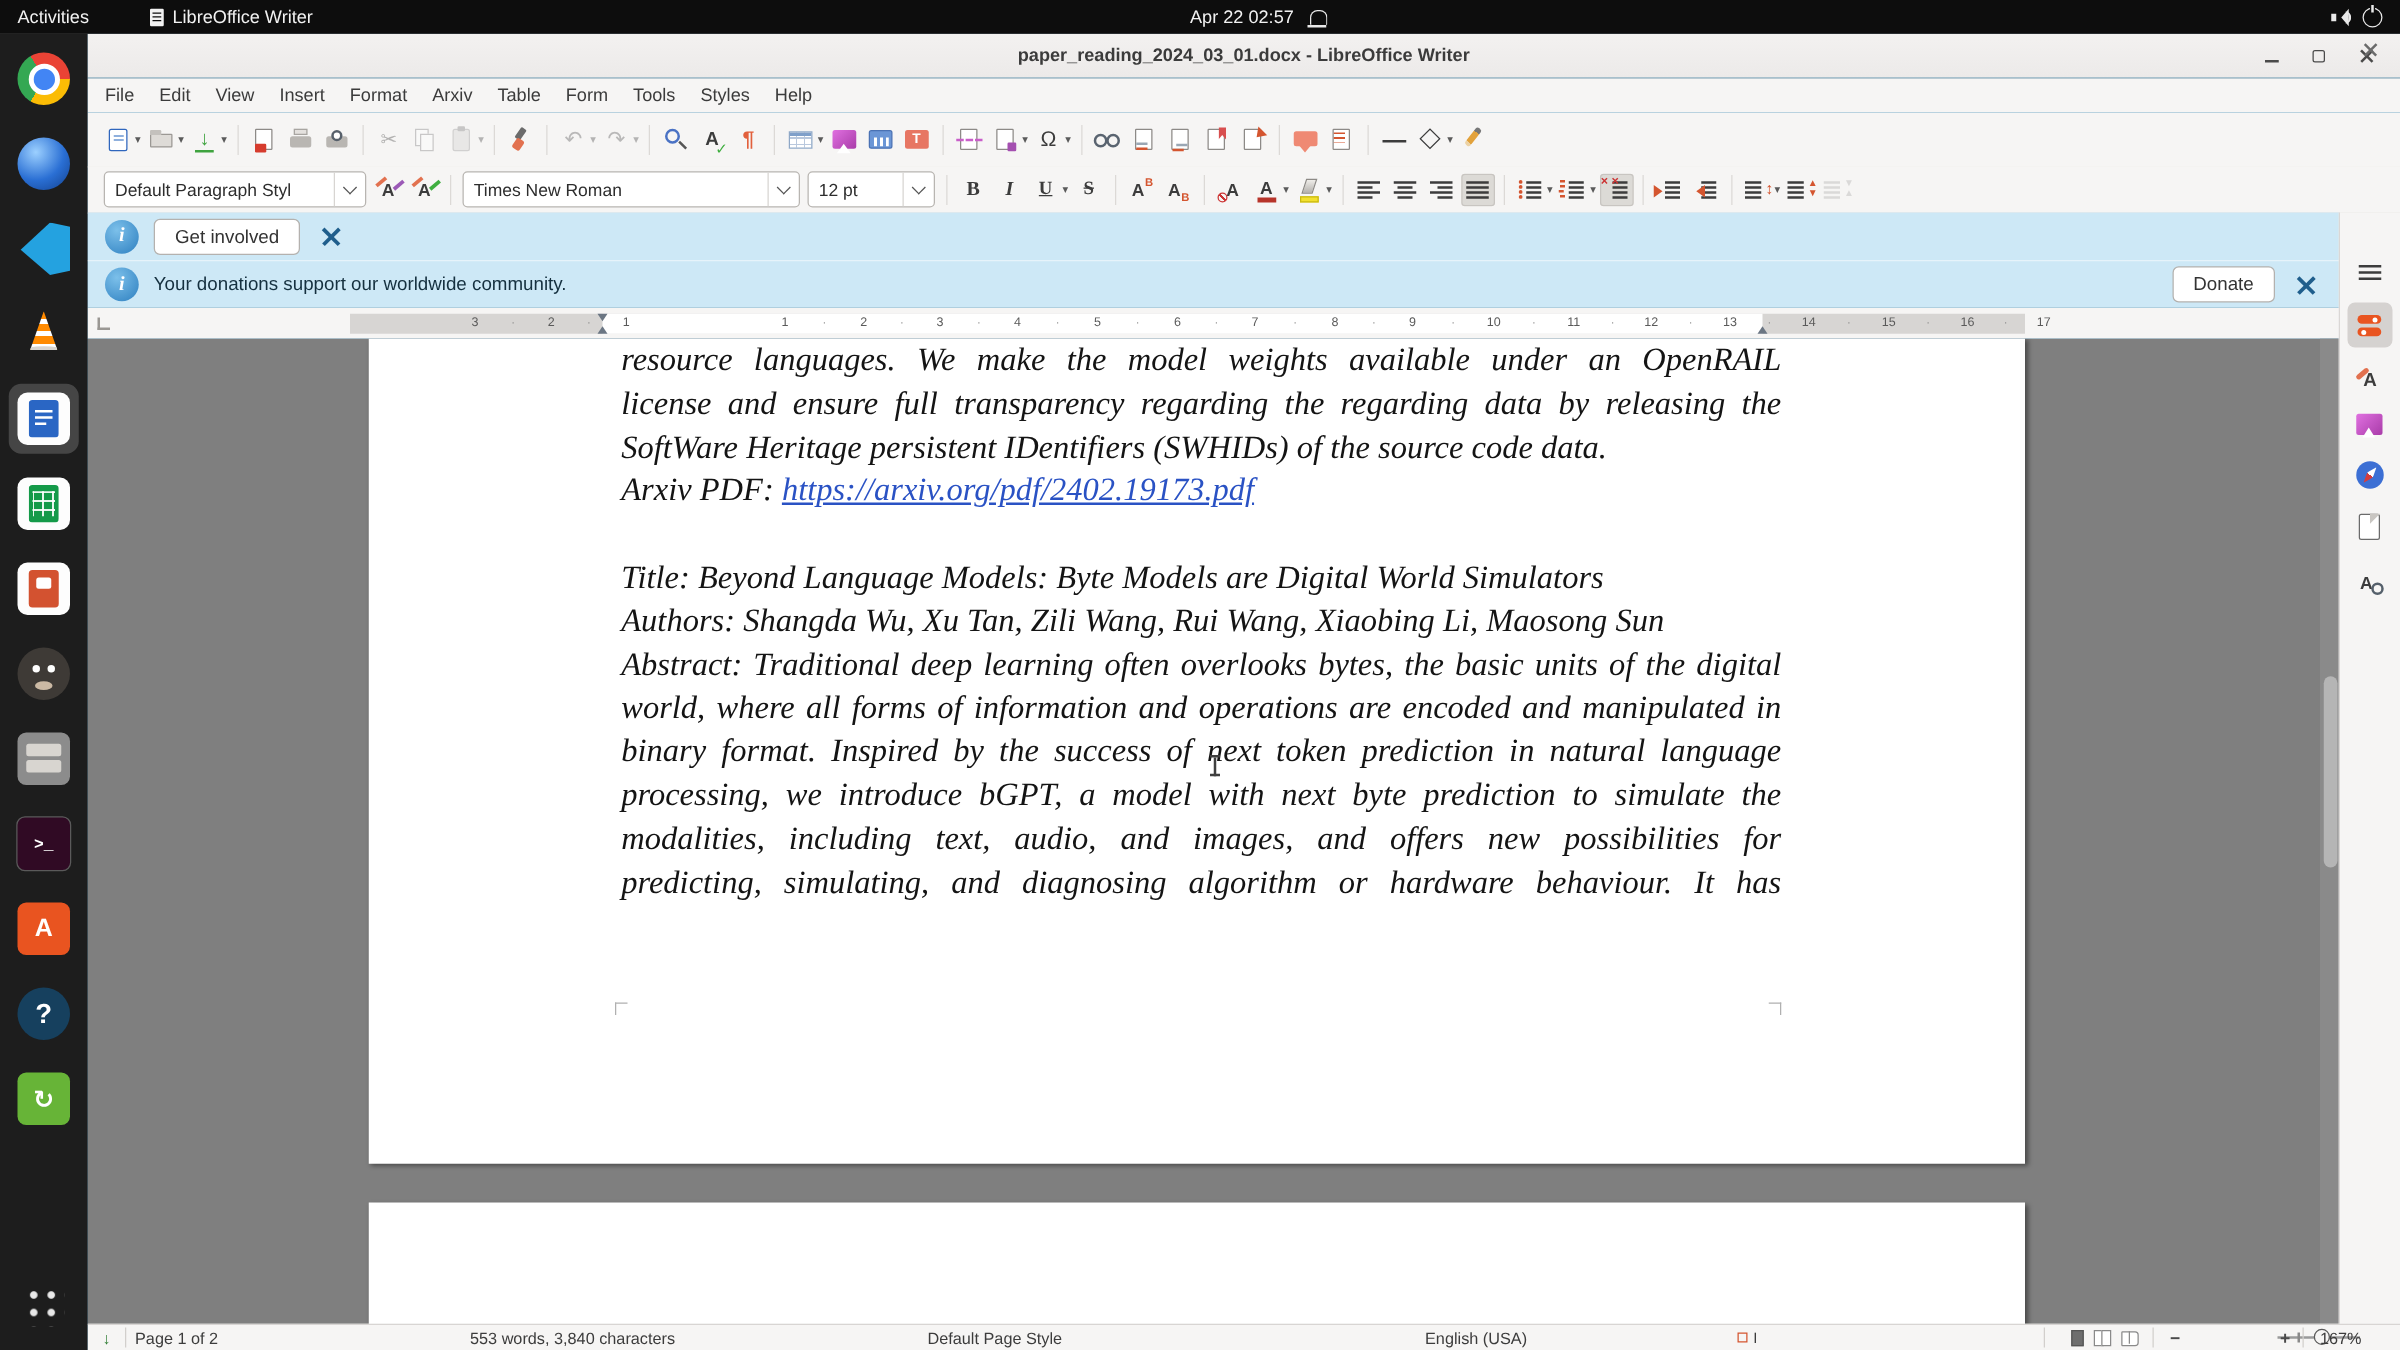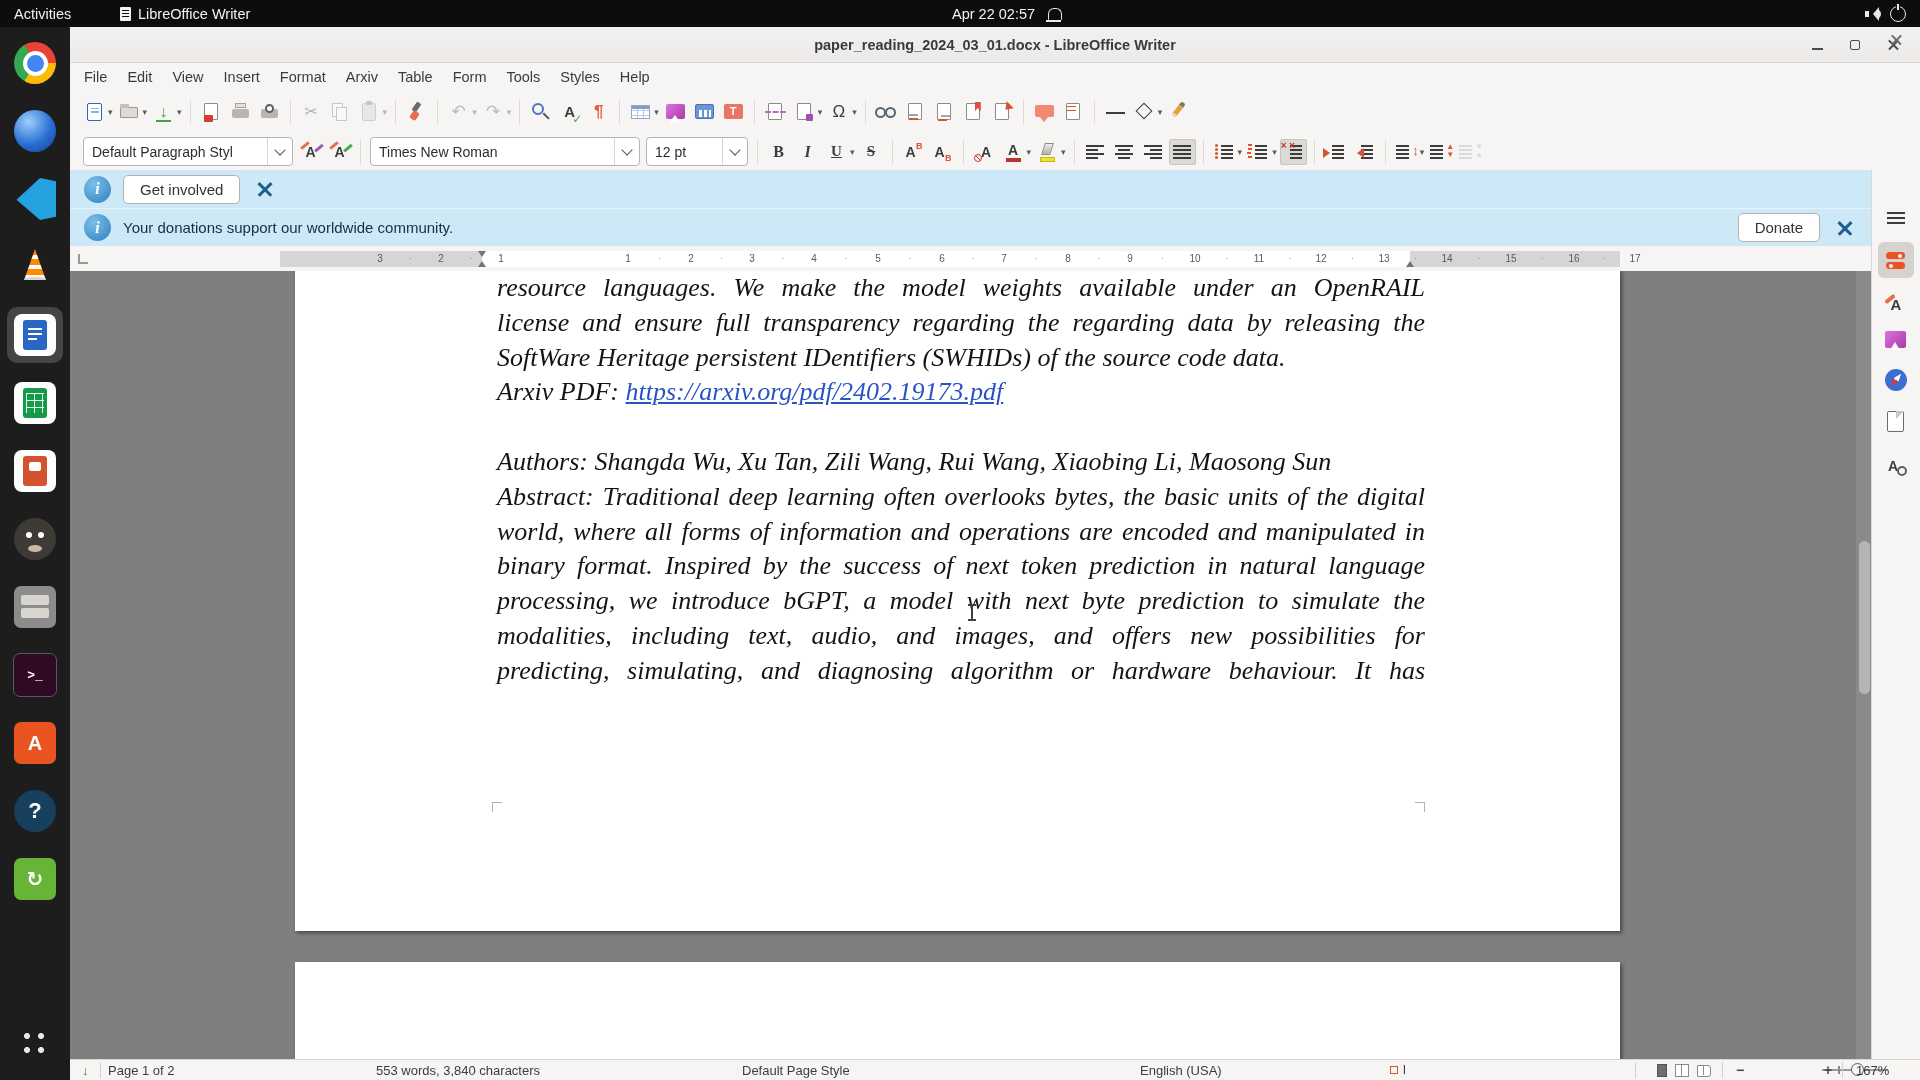--- a/index.html
+++ b/index.html
@@ -522,20 +522,21 @@
   </div>
 
   <div id="canvas">
     <div class="page" id="page1">
       <div id="textblock">
           <div class="docline j"><span>resource languages. We make the model weights available under an </span><span class="sq">OpenRAIL</span></div>
           <div class="docline j"><span>license and ensure full transparency regarding the regarding data by releasing the</span></div>
           <div class="docline"><span class="sq">SoftWare</span><span> Heritage persistent </span><span class="sq">IDentifiers</span><span> </span><span class="sq">(SWHIDs)</span><span> of the source code data.</span></div>
           <div class="docline"><span class="sq">Arxiv</span><span> PDF: </span><span class="lnk"><span class="sq">https://arxiv.org/pdf/2402.19173.pdf</span></span></div>
           <div class="docline">&nbsp;</div>
+          <div class="docline"><span>Title: Beyond Language Models: Byte Models are Digital World Simulators</span></div>
           <div class="docline"><span>Authors: </span><span class="sq">Shangda</span><span> Wu, Xu Tan, </span><span class="sq">Zili</span><span> Wang, </span><span class="sq">Rui</span><span> Wang, </span><span class="sq">Xiaobing</span><span> Li, </span><span class="sq">Maosong</span><span> Sun</span></div>
           <div class="docline j"><span>Abstract: Traditional deep learning often overlooks bytes, the basic units of the digital</span></div>
           <div class="docline j"><span>world, where all forms of information and operations are encoded and manipulated in</span></div>
           <div class="docline j"><span>binary format. Inspired by the success of next token prediction in natural language</span></div>
           <div class="docline j"><span>processing, we introduce </span><span class="sq">bGPT</span><span>, a model with next byte prediction to simulate the</span></div>
           <div class="docline j"><span>modalities, including text, audio, and images, and offers new possibilities for</span></div>
           <div class="docline j"><span>predicting, simulating, and diagnosing algorithm or hardware </span><span class="sq">behaviour</span><span>. It has</span></div>
         </div>
       <span class="corner cl" style="left:197px;top:533px"></span>
       <span class="corner cr" style="left:1120px;top:533px"></span>

